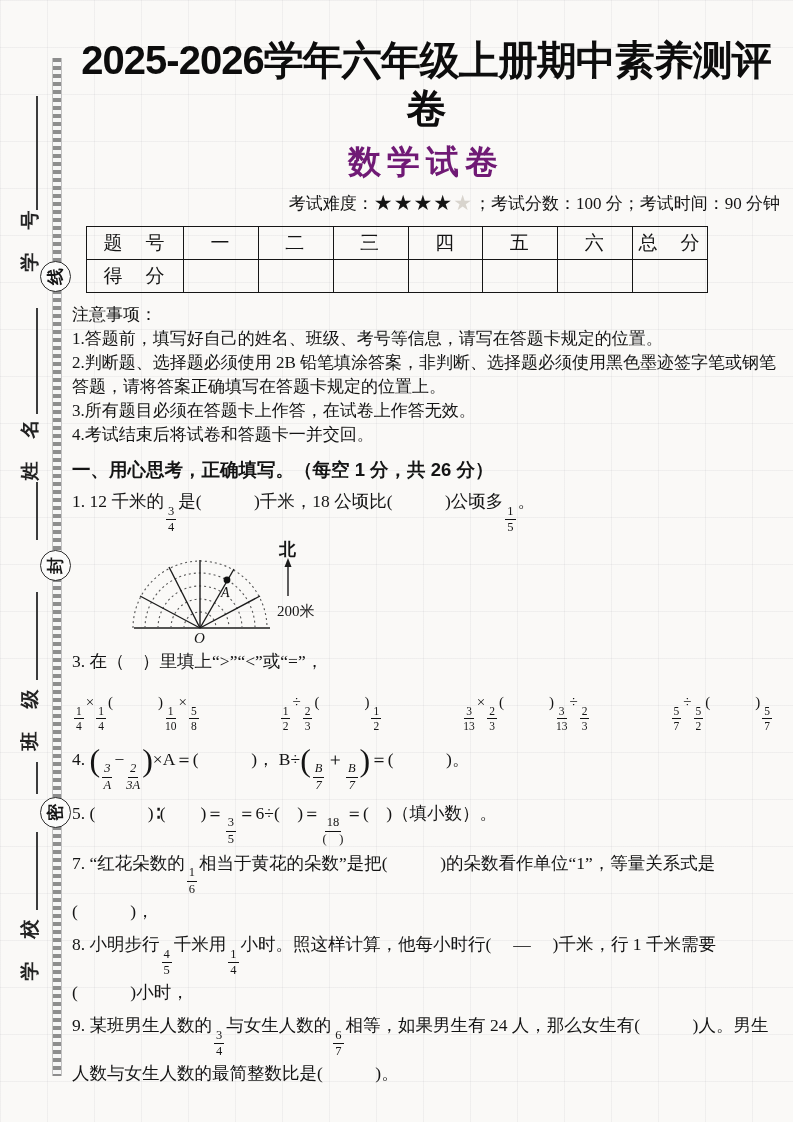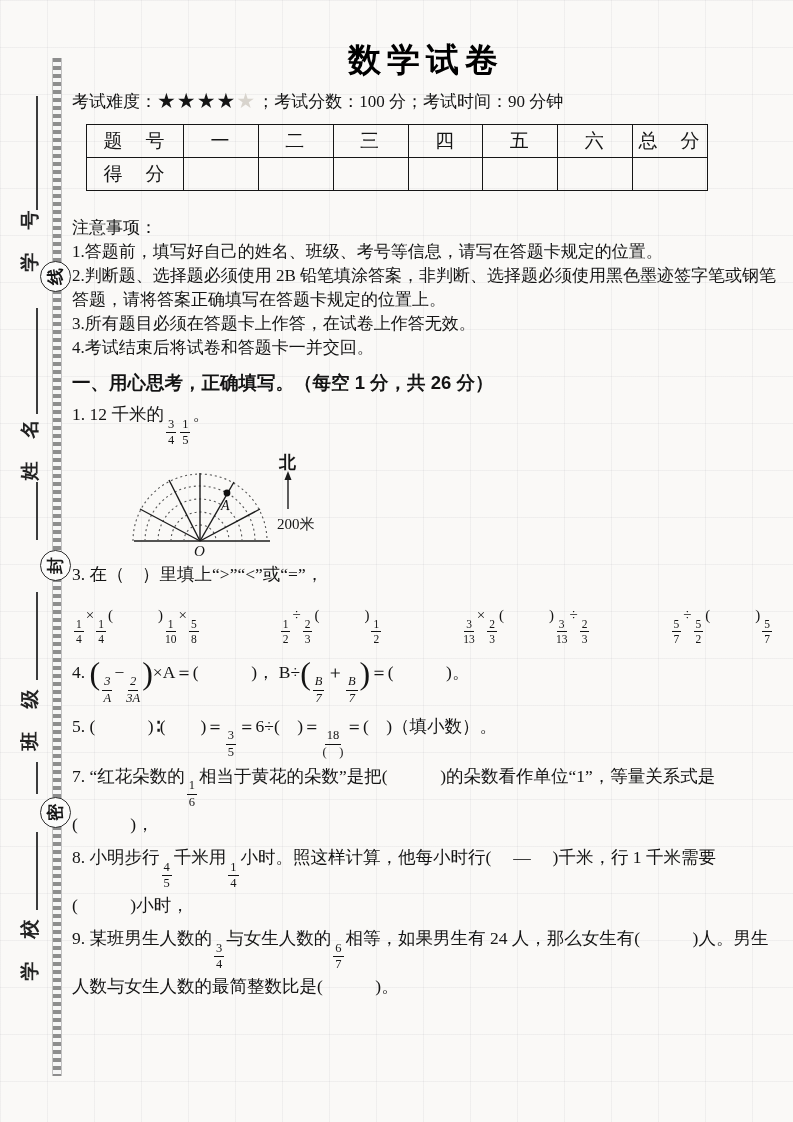--- a/index.html
+++ b/index.html
@@ -35,34 +35,34 @@
   .seal-circle i{font-style:normal;font-size:17px;font-weight:600;transform:rotate(-90deg);}
 
   
   .main{position:absolute;left:72px;top:30px;width:708px;}
   .title{
     margin:6px 0 0;text-align:center;font-size:40px;font-weight:900;letter-spacing:-1px;
     font-family:"Liberation Sans","DejaVu Sans",sans-serif;color:#0d0d0d;line-height:1.2;
   }
   .subtitle{
     margin:10px 0 0;text-align:center;font-size:33px;font-weight:900;letter-spacing:6px;
-    font-family:"Liberation Sans","DejaVu Sans",sans-serif;color:#000000;line-height:1.2;
-  }
-  .meta{margin-top:9px;text-align:left;font-size:17px;}
+    font-family:"Liberation Sans","DejaVu Sans",sans-serif;color:#701a75;line-height:1.2;
+  }
+  .meta{margin-top:9px;text-align:right;font-size:17px;}
   .meta .stars{font-size:21px;letter-spacing:1px;vertical-align:-1px;}
   .meta .star-faint{font-size:21px;color:#d8d4cd;vertical-align:-1px;margin-right:2px;}
 
   table.score-table{
     border-collapse:collapse;margin:10px 0 0 14px;table-layout:fixed;width:622px;
     font-size:19px;text-align:center;
   }
   table.score-table td{border:1.6px solid #161616;height:32px;padding:0;letter-spacing:2px;margin-left:20px;}
   table.score-table td.c0{width:96px;}
 
-  .notices{margin-top:25px;font-size:17px;line-height:1.42;}
+  .notices{margin-top:10px;font-size:17px;line-height:1.42;}
   .notices p{margin:0;}
 
   .sec-head{
     margin:10px 0 4px;font-size:18.5px;font-weight:800;
     font-family:"Liberation Sans","DejaVu Sans",sans-serif;
   }
 
   .q{margin:0 0 2px;font-size:17.5px;line-height:1.78;}
   .frac{display:inline-flex;flex-direction:column;align-items:center;vertical-align:-0.62em;
         line-height:1.05;margin:0 2px;font-size:12.5px;}
@@ -105,20 +105,21 @@
     </span>
   <span class="seal-circle" style="top:550px">
       <i>封</i>
     </span>
   <span class="seal-circle" style="top:797px">
       <i>密</i>
     </span>
 
   <div class="main">
 
+    <h1 class="title">2025-2026学年六年级上册期中素养测评卷</h1>
     <h2 class="subtitle">数学试卷</h2>
 
     <div class="meta">
       <span>考试难度：</span><span class="stars">★★★★</span><span class="star-faint">★</span><span>；考试分数：100 分；考试时间：90 分钟</span>
     </div>
 
     <table class="score-table">
       <tbody>
           <tr>
         <td class="c0">题　号</td>
@@ -150,21 +151,21 @@
       <p>3.所有题目必须在答题卡上作答，在试卷上作答无效。</p>
       <p>4.考试结束后将试卷和答题卡一并交回。</p>
     </div>
 
     <p class="sec-head">一、用心思考，正确填写。（每空 1 分，共 26 分）</p>
 
     <p class="q">
       <span>1.  12 千米的</span><span class="frac">
           <span class="fn">3</span>
           <span class="fd">4</span>
-        </span><span class="frac">
+        </span><span>是(　　　)千米，18 公顷比(　　　)公顷多</span><span class="frac">
           <span class="fn">1</span>
           <span class="fd">5</span>
         </span><span>。</span>
     </p>
 
 
     <div class="diagram">
       <svg width="320" height="108" viewBox="0 0 320 108">
         <line x1="4" y1="92" x2="140" y2="92" stroke="#1c1c1c" stroke-width="1.6"></line>
         <path d="M 54 92 A 16 16 0 0 1 86 92" fill="none" stroke="#555" stroke-width="1.1" stroke-dasharray="2 3"></path>

